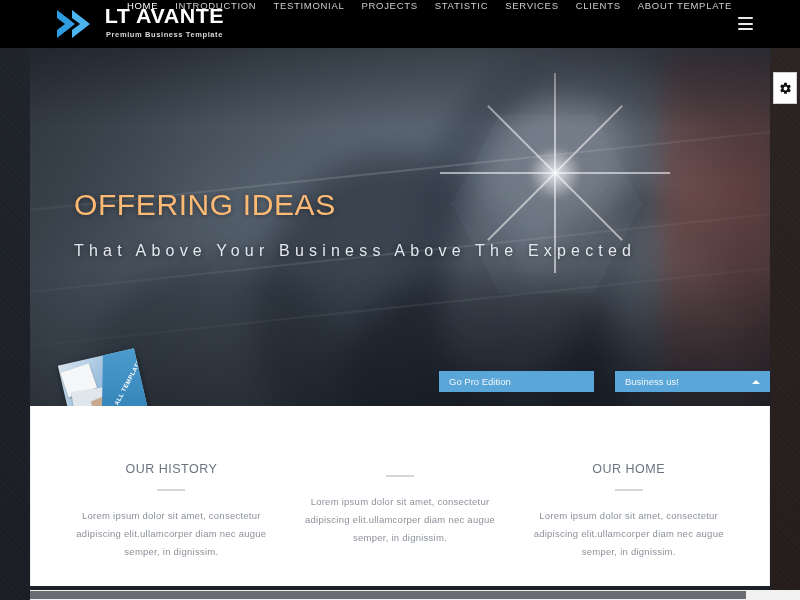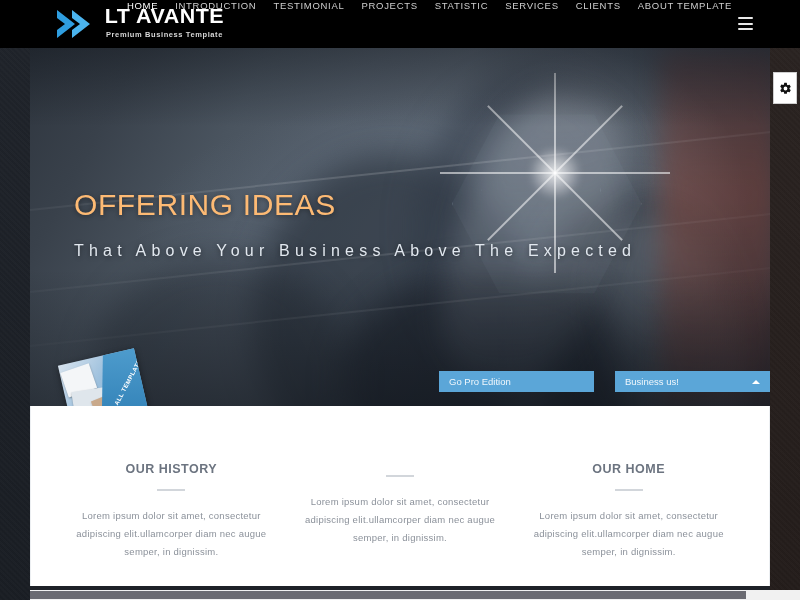--- a/index.html
+++ b/index.html
@@ -216,21 +216,21 @@
 
   
   #content {
     position:absolute; left:30px; right:30px; top:406px; bottom:14px;
     background:#fff; z-index:6;
     border-left:1px solid #eceff2; border-right:1px solid #eceff2;
   }
   .cols { display:flex; padding:56px 26px 0 26px; }
   .col { flex:1; text-align:center; padding:0 16px; }
   .col h3 {
-    color:#6c7480; font-size:12.5px; font-weight:bold; letter-spacing:.5px;
+    color:#6c7480; font-size:12.5px; font-weight:normal; letter-spacing:.5px;
   }
   .col .rule {
     width:28px; height:2px; background:#d2d6db; margin:13px auto 0 auto;
   }
   .col p {
     color:#8b919a; font-size:9.5px; line-height:18px; margin-top:16px;
     letter-spacing:.25px;
   }
 
   

